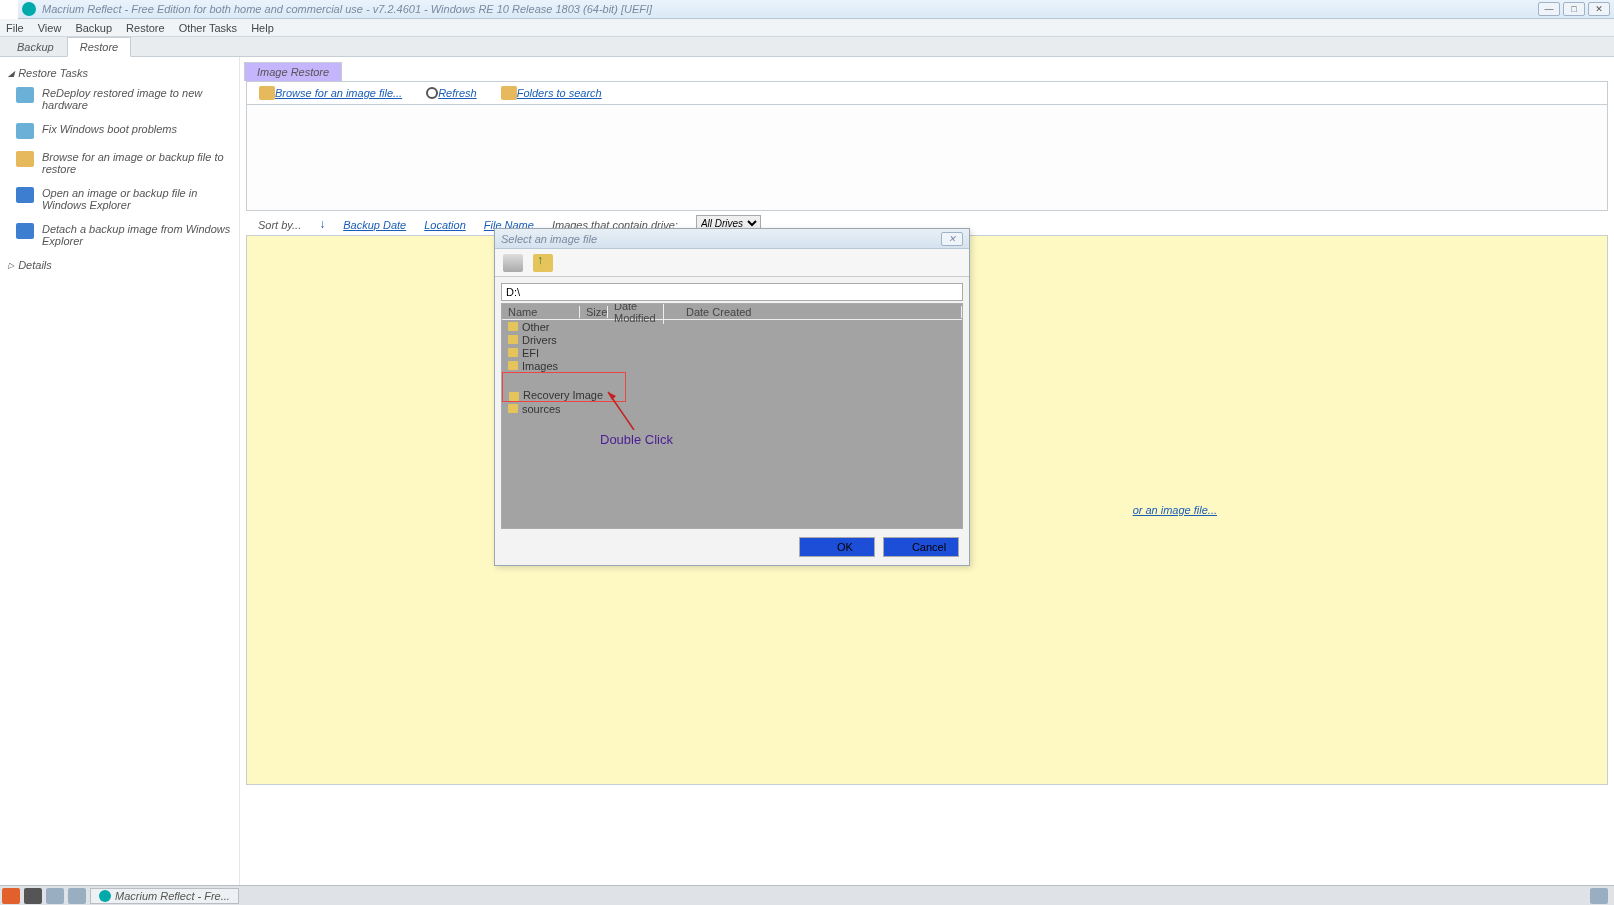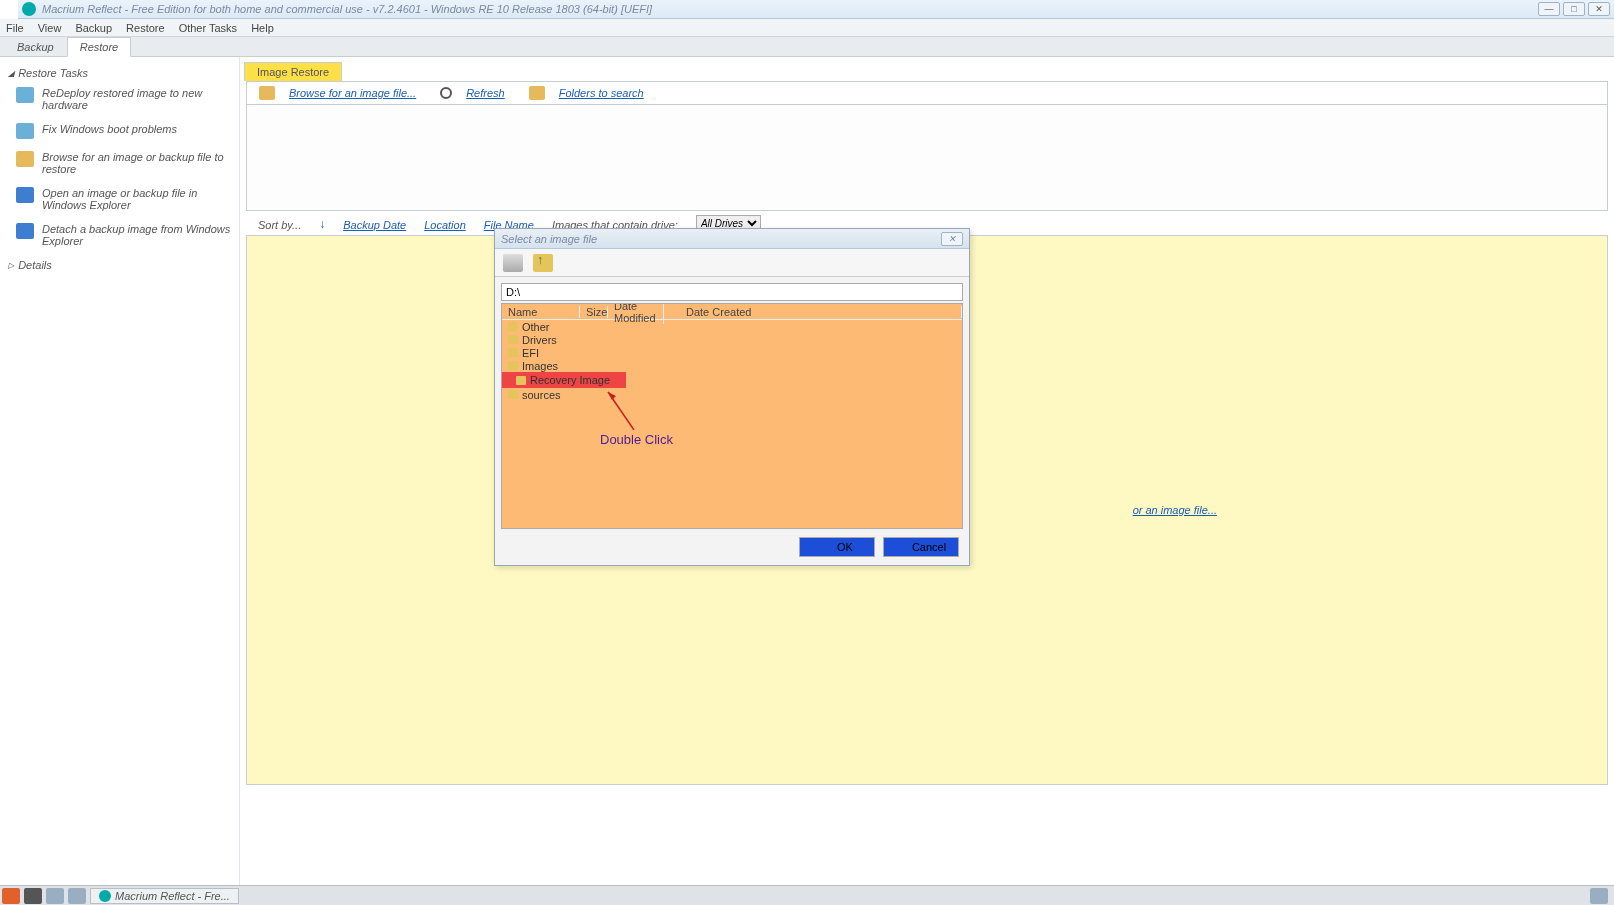--- a/index.html
+++ b/index.html
@@ -68,29 +68,29 @@
   .side-item .icon.folder { background: #e6b95c; }
   .side-item .icon.blue { background: #3d7ed1; }
 
   .content {
     flex: 1; background: #fff; position: relative;
   }
   .content-tabs {
     height: 20px; display: flex; align-items: flex-end; padding-left: 4px; margin-top: 4px;
   }
   .content-tabs .ctab {
-    padding: 3px 12px; font-size: 11px; color: #555;
-    border: 1px solid #c6cdd3; border-bottom: none; background: #fde047; cursor: pointer;
+    padding: 3px 12px; font-style: italic; font-size: 11px; color: #555;
+    border: 1px solid #c6cdd3; border-bottom: none; background: #c4b5fd; cursor: pointer;
   }
 
   .toolbar {
     display: flex; align-items: center; gap: 24px; padding: 6px 12px;
     border: 1px solid #c6cdd3; margin: 0 6px; height: 24px;
   }
-  .tb-item { display: flex; align-items: center; gap: 14px; cursor: pointer; }
+  .tb-item { display: flex; align-items: center; gap: 0; cursor: pointer; }
   .tb-item .tb-icon { width: 16px; height: 14px; }
   .tb-link { color: #1a5db7; font-style: italic; text-decoration: underline; font-size: 11px; }
 
   .image-area {
     border-left: 1px solid #c6cdd3; border-right: 1px solid #c6cdd3; border-bottom: 1px solid #c6cdd3;
     margin: 0 6px; height: 106px; background: #fdfdfd;
   }
 
   .sortbar {
     display: flex; align-items: flex-end; gap: 18px; padding: 4px 12px; margin: 0 6px;
@@ -133,40 +133,40 @@
   .drive-icon { background: linear-gradient(#ddd,#aaa); border-radius: 2px; }
   .up-icon { background: #e6c45c; border-radius: 2px; position: relative; }
   .up-icon::after { content: "↑"; color: #2a7a2a; font-size: 12px; position: absolute; left: 4px; top: -1px; font-weight: bold; }
 
   .dlg-body { padding: 6px; }
   .path-box {
     width: 100%; height: 18px; border: 1px solid #aaa; background: #fff;
     font-size: 11px; padding: 1px 4px; margin-bottom: 2px;
   }
   .file-list {
-    width: 100%; height: 226px; border: 1px solid #aaa; background: #fdba74;
+    width: 100%; height: 226px; border: 1px solid #aaa; background: #a3a3a3;
     overflow: hidden;
   }
   .list-header {
     display: flex; font-size: 11px; color: #444; border-bottom: 1px solid #eee;
     height: 16px; align-items: center;
   }
   .list-header .col { padding: 0 6px; border-right: 1px solid #eee; }
   .col-name { width: 78px; }
   .col-size { width: 28px; }
   .col-mod { width: 56px; }
   .col-created { flex: 1; margin-left: 16px; }
   .list-row {
     display: flex; align-items: center; height: 13px; font-size: 11px; color: #333;
     padding-left: 6px; gap: 4px; cursor: pointer;
   }
   .folder-ico {
     width: 10px; height: 9px; background: #e6c45c; border-radius: 1px;
   }
-  .list-row.highlight { border: 8px solid #ef4444; height: 16px; width: 124px; }
+  .list-row.highlight { border: 1px solid #ef4444; height: 30px; width: 124px; align-items: flex-end; }
 
   .dlg-buttons {
     position: absolute; bottom: 8px; right: 10px; display: flex; gap: 8px;
   }
   .dlg-btn {
     width: 76px; height: 20px; border: 1px solid #aaa; background: #1d4ed8;
     font-size: 11px; cursor: pointer; padding-left: 16px;
   }
 
   

